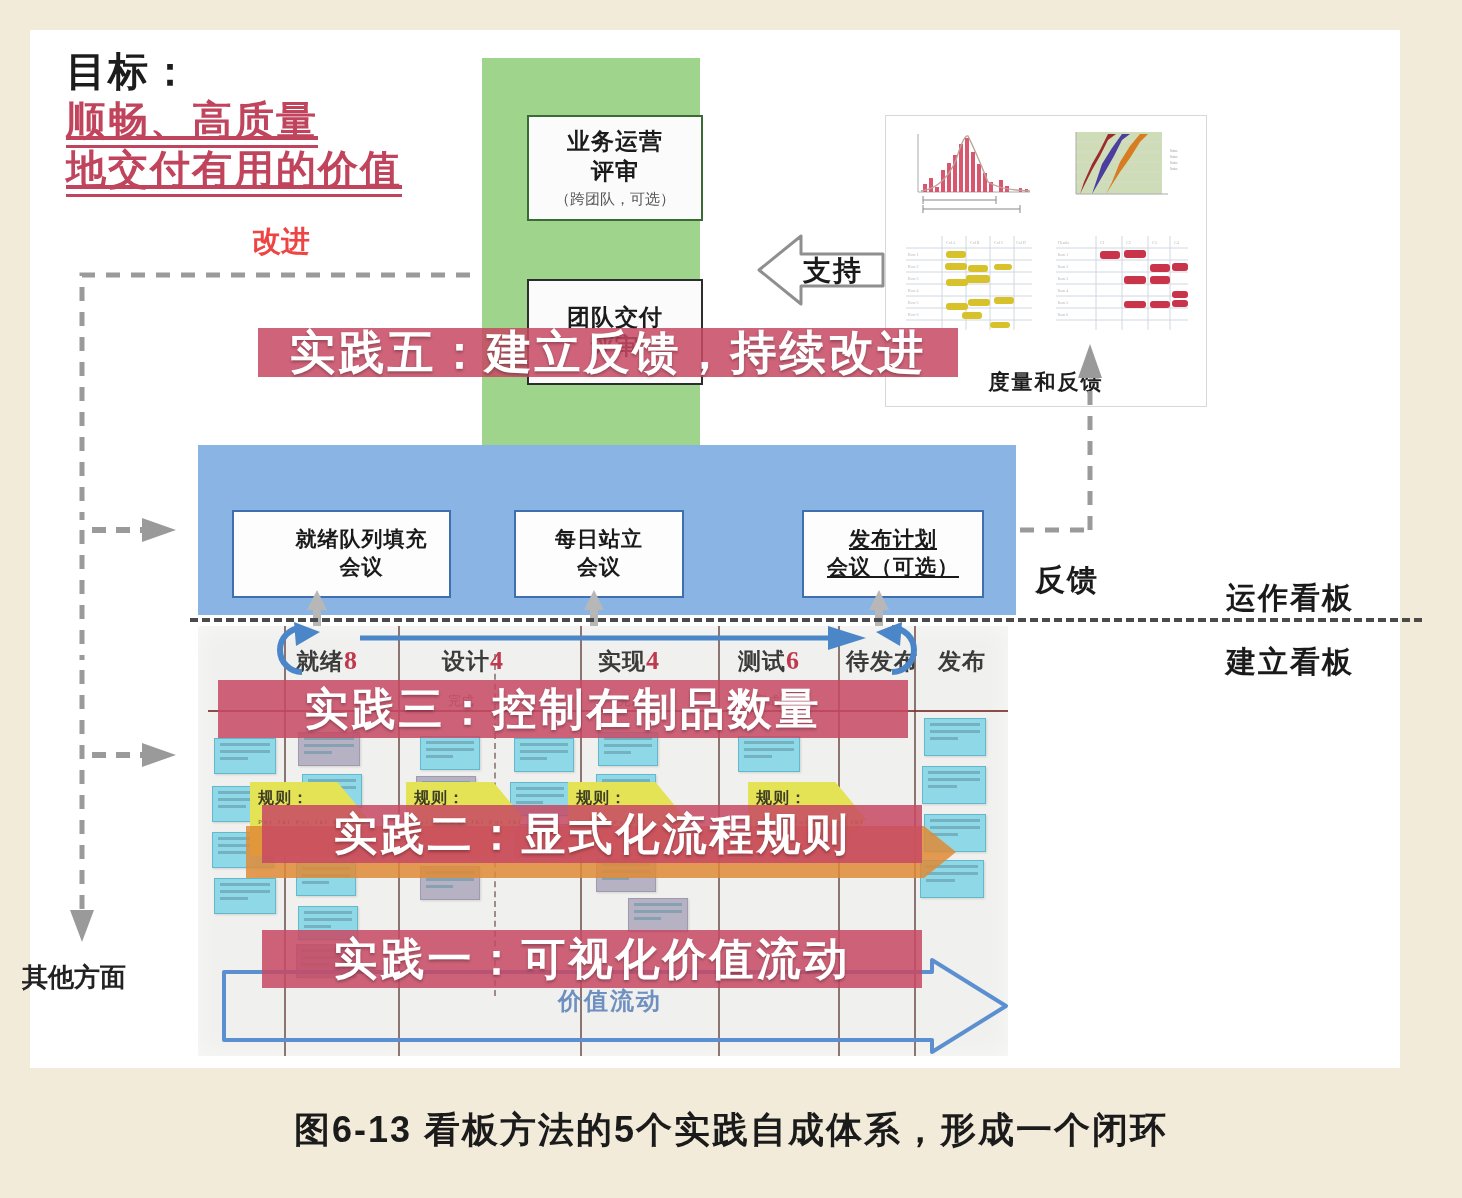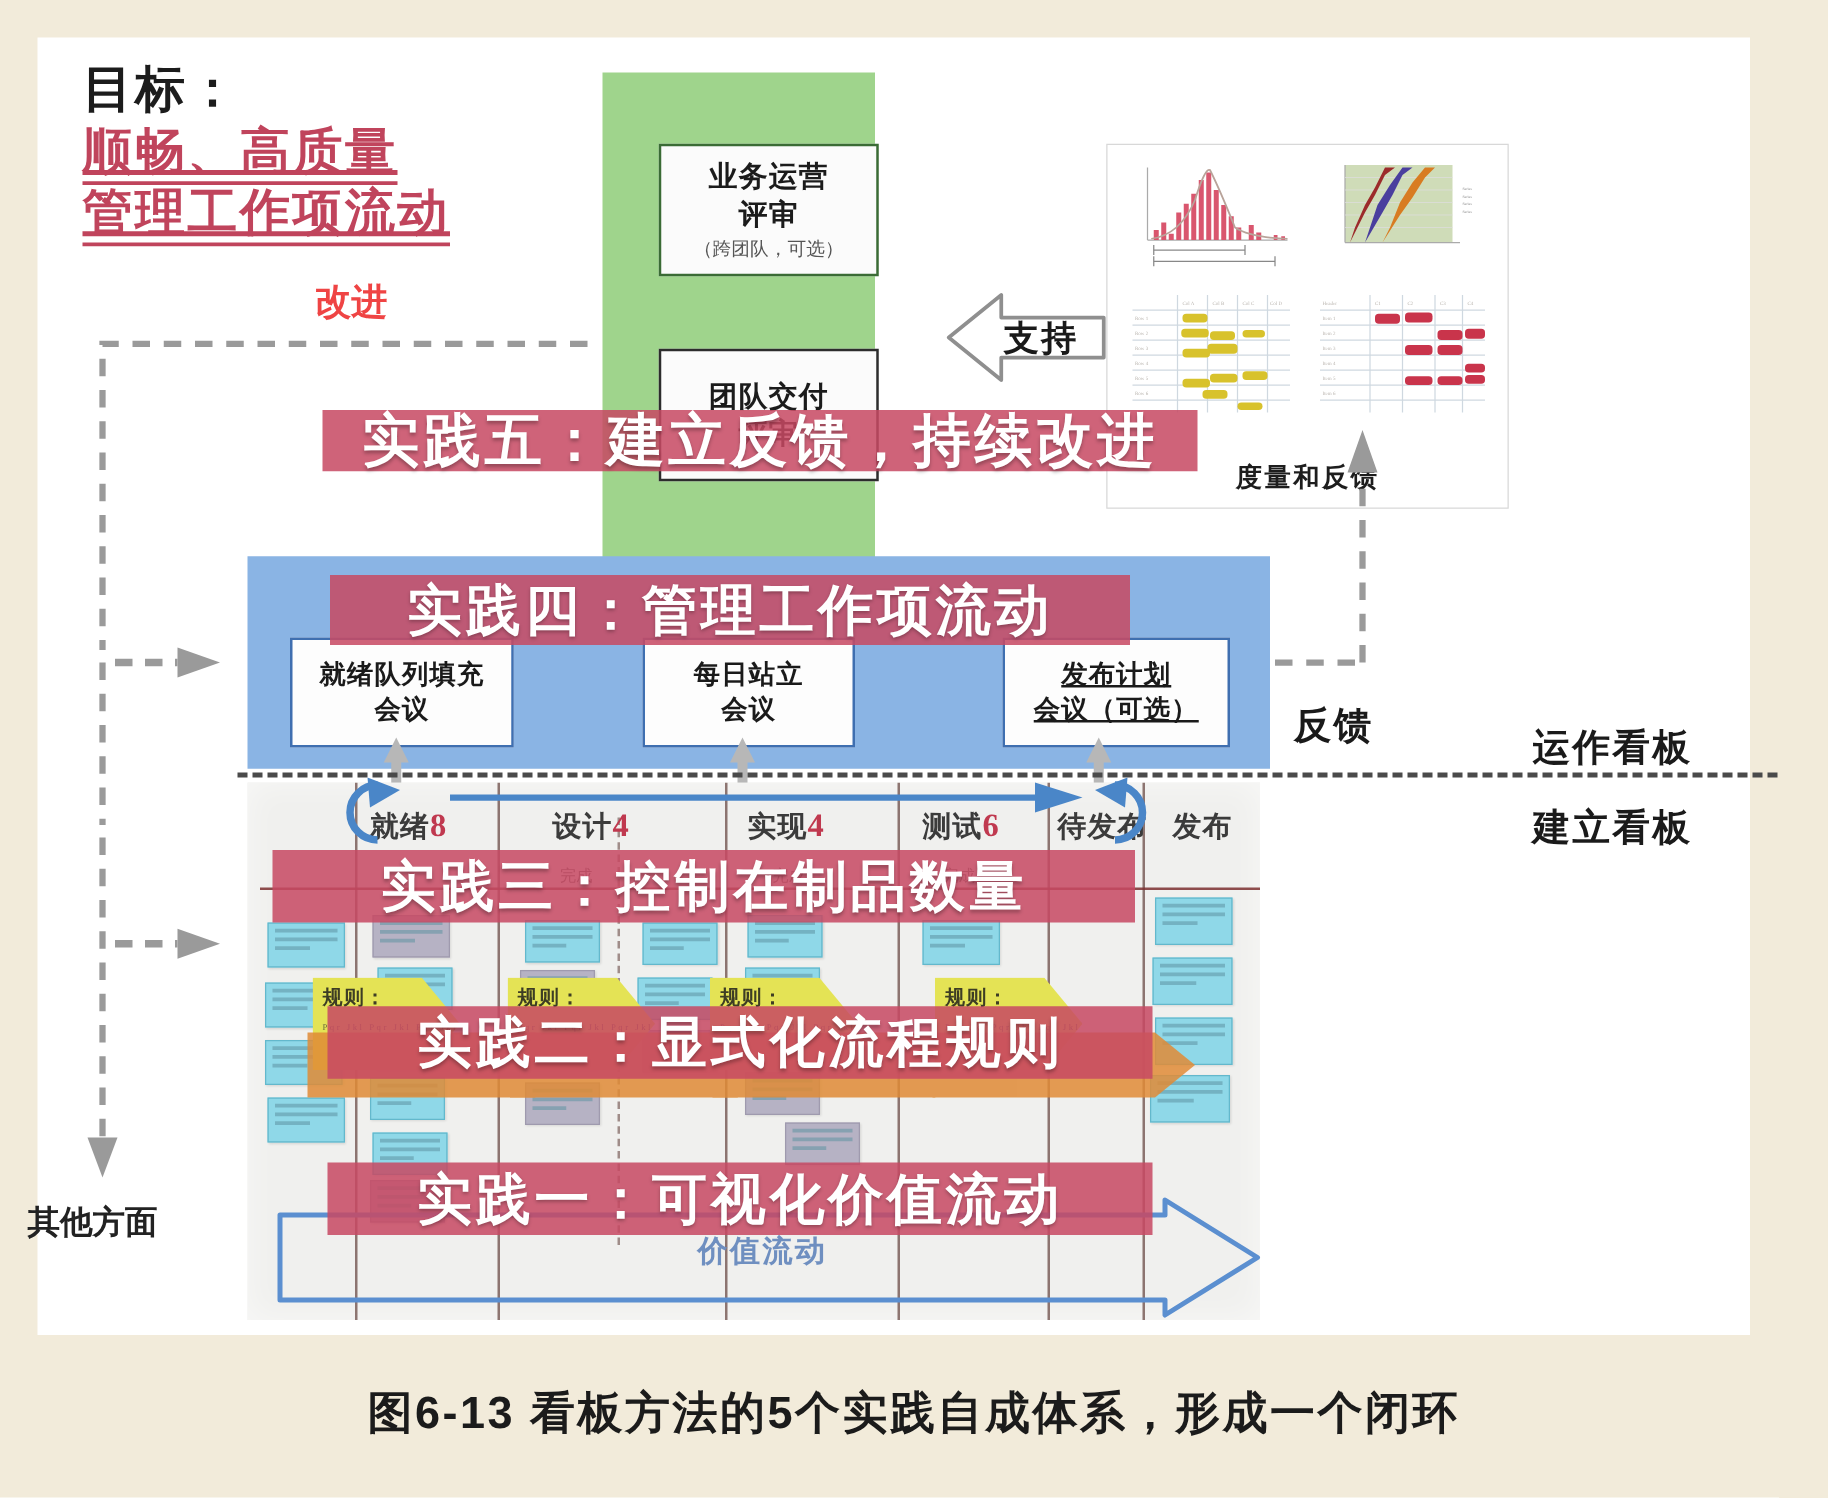--- a/index.html
+++ b/index.html
@@ -65,21 +65,21 @@
   
   .blue-band{
     position:absolute;left:168px;top:415px;width:818px;height:170px;
     background:#8ab4e4;
   }
   .mtg-box{
     position:absolute;background:#fdfdfd;border:2px solid #3f6fb0;
     display:flex;align-items:center;justify-content:center;text-align:center;
     font-size:21px;font-weight:700;color:#1a1a1a;line-height:1.32;letter-spacing:1px;
   }
-  #mtg-ready{left:202px;top:480px;width:175px;height:84px;}
+  #mtg-ready{left:202px;top:480px;width:175px;height:84px;padding-left:40px;}
   #mtg-standup{left:484px;top:480px;width:166px;height:84px;}
   #mtg-release{left:772px;top:480px;width:178px;height:84px;text-decoration:underline;}
 
   
   .fb-label{position:absolute;left:1005px;top:530px;font-size:30px;font-weight:700;color:#1a1a1a;letter-spacing:2px;}
   .op-label{position:absolute;left:1196px;top:548px;font-size:30px;font-weight:700;color:#1a1a1a;letter-spacing:2px;}
   .bd-label{position:absolute;left:1196px;top:612px;font-size:30px;font-weight:700;color:#1a1a1a;letter-spacing:2px;}
 
   
   .divider{
@@ -147,21 +147,21 @@
   svg{display:block;overflow:visible;}
 </style>
 </head>
 <body>
 
 <div class="card">
 
   <div class="goal">
     <div class="goal-title">目标：</div>
     <div class="goal-l1"><span class="u">顺畅、高质量</span></div>
-    <div class="goal-l2"><span class="u">管理工作项流动</span></div>
+    <div class="goal-l2"><span class="u">地交付有用的价值</span></div>
   </div>
 
   <div>
     <svg style="position:absolute;left:0;top:0;width:1370px;height:1038px;" viewBox="0 0 1370 1038">
 
       <path d="M 440 245 L 52 245 L 52 490" stroke="#9a9a9a" stroke-width="5" fill="none" stroke-dasharray="14 11"></path>
       <path d="M 52 500 L 52 630" stroke="#9a9a9a" stroke-width="5" fill="none" stroke-dasharray="14 11"></path>
       <path d="M 52 640 L 52 880" stroke="#9a9a9a" stroke-width="5" fill="none" stroke-dasharray="14 11"></path>
 
       <path d="M 62 500 L 112 500" stroke="#9a9a9a" stroke-width="6" fill="none" stroke-dasharray="14 10"></path>
@@ -595,20 +595,19 @@
   </div>
 
   <div class="flow-arrow">
     <svg width="790" height="96" viewBox="0 0 790 96">
       <polygon points="4,14 712,14 712,2 786,48 712,94 712,82 4,82" fill="none" stroke="#5b8fd0" stroke-width="4" stroke-linejoin="round"></polygon>
     </svg>
   </div>
   <div class="flow-label">价值流动</div>
 
   <div class="pb" id="pb5">实践五：建立反馈，持续改进</div>
-  <div class="pb" id="pb4">实践四：管理工作项流动</div>
   <div class="pb" id="pb3">实践三：控制在制品数量</div>
   <div class="pb" id="pb2">实践二：显式化流程规则</div>
   <div class="pb" id="pb1">实践一：可视化价值流动</div>
 
 </div>
 
 <div class="caption">图6-13 看板方法的5个实践自成体系，形成一个闭环</div>
 
 </body></html>

